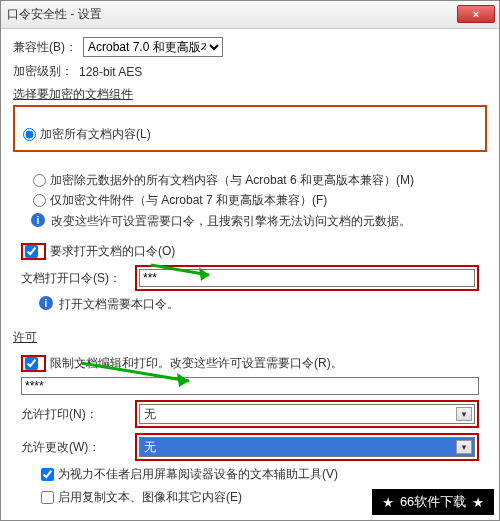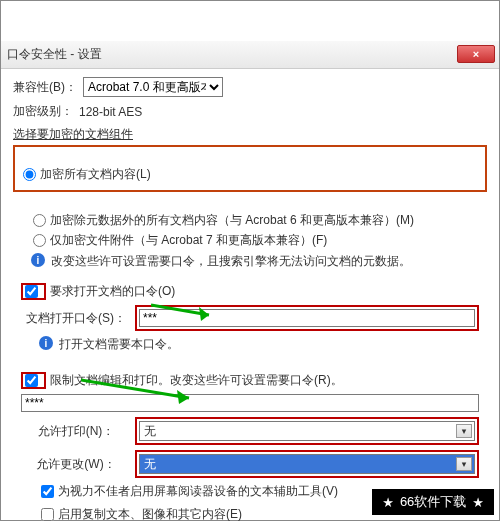--- a/index.html
+++ b/index.html
@@ -1,34 +1,34 @@
 <!DOCTYPE html>
 <html><head>
 <meta charset="utf-8">
 <style>
 * { box-sizing: border-box; font-family: "Microsoft YaHei", "SimSun", sans-serif; }
 body { margin: 0; background: #d4d4d4; width: 500px; height: 521px; overflow: hidden; position: relative; }
 .window { background: #fff; border: 1px solid #888; width: 500px; height: 521px; position: relative; }
-.titlebar { height: 28px; background: linear-gradient(#f8f8f8,#e8e8e8); border-bottom: 1px solid #ccc; display: flex; align-items: center; padding: 0 6px; font-size: 12px; color: #333; position: relative; margin-top: 40px; }
+.titlebar { height: 28px; background: linear-gradient(#f8f8f8,#e8e8e8); border-bottom: 1px solid #ccc; display: flex; align-items: center; padding: 0 6px; font-size: 12px; color: #333; position: relative; }
 .titlebar .close { position: absolute; right: 4px; top: 4px; width: 38px; height: 18px; background: linear-gradient(#e77,#c33); border: 1px solid #a22; border-radius: 2px; display: flex; align-items: center; justify-content: center; color: #fff; font-size: 11px; font-weight: bold; }
 .content { padding: 8px 12px 12px 12px; font-size: 12px; color: #333; }
 .row { display: flex; align-items: center; margin-bottom: 6px; }
 .lbl { margin-right: 6px; }
 select.compat { width: 140px; height: 20px; font-size: 12px; background: #fff; border: 1px solid #7a7a7a; }
 .section-title { margin: 6px 0 2px 0; font-size: 12px; text-decoration: underline; }
 .group1 { border: 2px solid #c2410c; padding: 16px 8px 4px 8px; margin-bottom: 20px; }
 .radio-row, .chk-row { display: flex; align-items: center; margin: 3px 0; }
 input[type=radio], input[type=checkbox] { margin: 0 4px 0 0; }
 .info-row { display: flex; align-items: flex-start; margin: 4px 0 4px 18px; }
 .info-icon { width:14px; height:14px; border-radius:50%; background:#2a6ed6; color:#fff; font-size:10px; font-weight:bold; display:flex; align-items:center; justify-content:center; margin-right:6px; flex-shrink:0; }
 .pw-area { padding: 6px 8px; margin-top: 4px; }
 .red-chk { border: 2px solid #b00; padding: 0 2px; display: inline-flex; align-items: center; }
 .indent { margin-left: 20px; }
 .field-row { display: flex; align-items: center; margin: 5px 0; }
-.field-row .flabel { text-align: center; width: 110px; margin-right: 4px; }
+.field-row .flabel { text-align: left; width: 110px; margin-right: 4px; }
 .pwbox { border: 2px solid #b00; padding: 2px; flex: 1; }
 .pwbox input { width: 100%; height: 18px; border: 1px solid #7a7a7a; font-size: 12px; padding: 0 3px; }
 .plain-input { width: 100%; height: 18px; border: 1px solid #7a7a7a; font-size: 12px; padding: 0 3px; }
 .perm-sel { border: 2px solid #b00; padding: 2px; flex: 1; display: flex; }
 .perm-sel-inner { flex:1; height: 20px; border: 1px solid #7a7a7a; background: #fff; position: relative; display: flex; align-items: center; padding: 0 4px; }
 .perm-sel-inner.blue { background: #3a76d6; color: #fff; }
 .dd-arrow { position: absolute; right: 2px; top: 2px; width: 16px; height: 14px; background: linear-gradient(#f4f4f4,#ddd); border: 1px solid #999; display: flex; align-items: center; justify-content: center; font-size: 9px; color: #333; }
 .help-btn { margin-top: 10px; width: 60px; height: 22px; background: linear-gradient(#f8f8f8,#e4e4e4); border: 1px solid #999; font-size: 12px; border-radius: 2px; cursor: pointer; }
 
 .arrow-svg { position: absolute; pointer-events: none; }
@@ -96,20 +96,21 @@
           <polygon points="58,14 48,6 50,20" fill="#0a0"></polygon>
         </svg>
       </div>
       <div class="info-row">
         <div class="info-icon">i</div>
         <span>打开文档需要本口令。</span>
       </div>
     </div>
 
     
+    <div class="section-title">许可</div>
     <div class="pw-area" style="padding-top:2px">
       <div class="chk-row">
         <span class="red-chk">
           <input type="checkbox" checked="" style="">
         </span>
         <span style="margin-left:4px">限制文档编辑和打印。改变这些许可设置需要口令(R)。</span>
       </div>
 
       <div class="field-row indent" style="position:relative">
         <div style="flex:1"><input class="plain-input" type="text" value="****" style=""></div>

